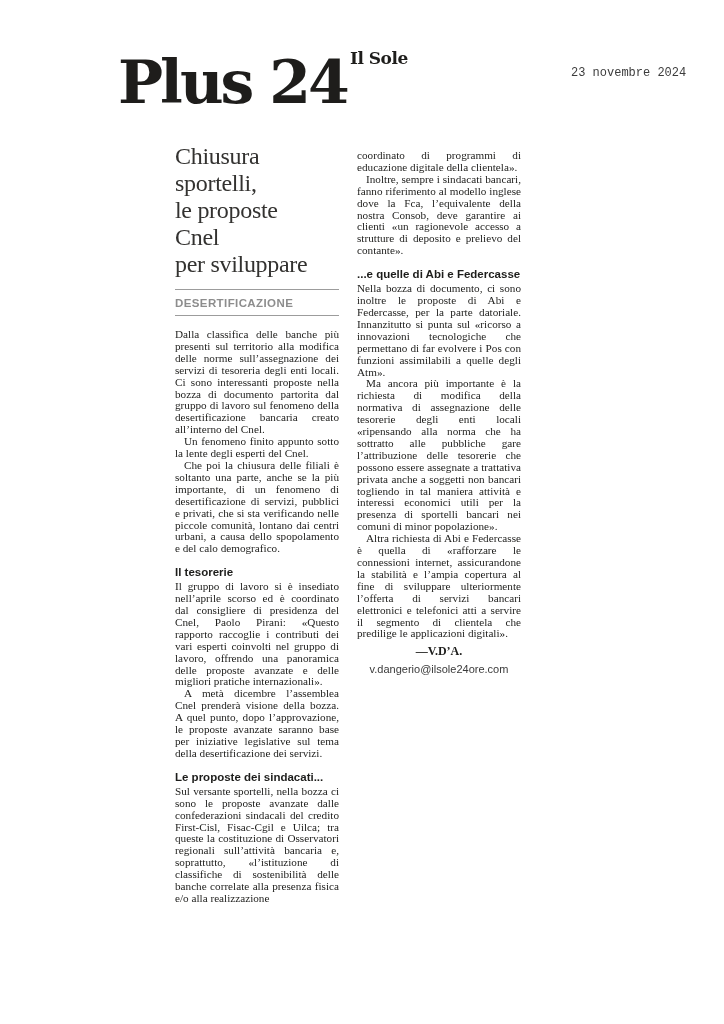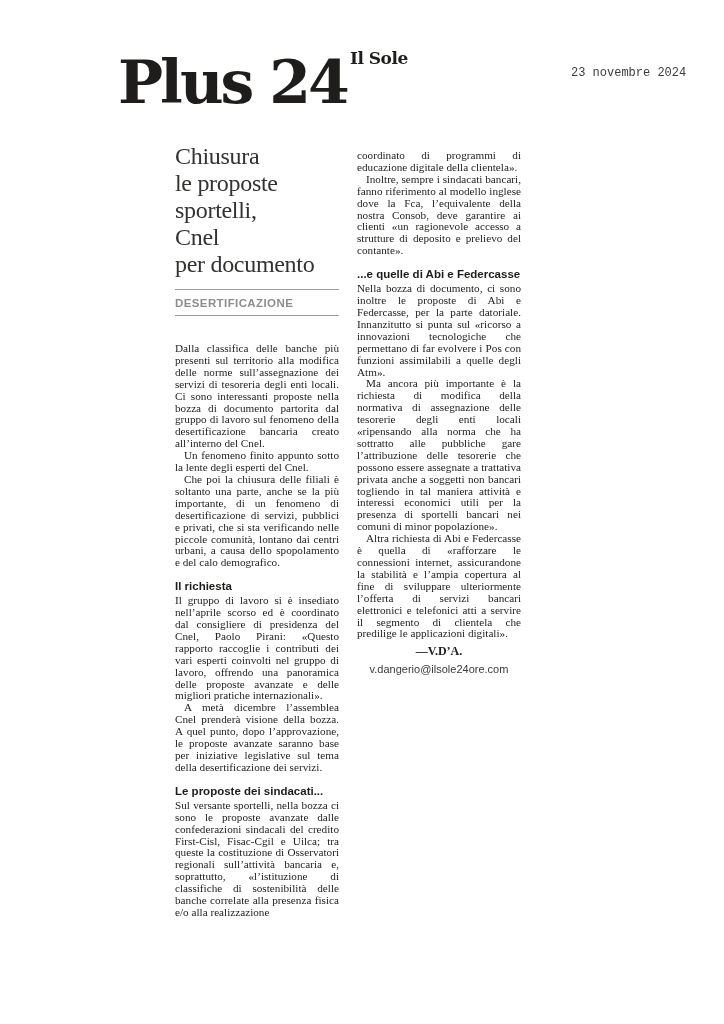--- a/index.html
+++ b/index.html
@@ -56,21 +56,21 @@
     font-family: "Liberation Sans", sans-serif;
     font-weight: 700; font-size: 11.5px; letter-spacing: 0.4px;
     color: #8d8d8d;
   }
 
   .blocks {
     font-family: "Liberation Serif", serif;
     font-size: 11.2px; line-height: 11.9px;
     color: #1d1d1b;
   }
-  .col1 .blocks { margin-top: 27px; }
+  .col1 .blocks { margin-top: 13px; }
   .blocks p {
     margin: 0; text-align: justify;
     hyphens: auto; -webkit-hyphens: auto;
   }
   .blocks p.p { text-indent: 9px; }
   .blocks h3 {
     font-family: "Liberation Sans", sans-serif;
     font-weight: 700; font-size: 11.5px; line-height: 13px;
     margin: 11px 0 2px 0; color: #1d1d1b;
   }
@@ -96,31 +96,31 @@
     <div class="plus24">Plus 24</div>
     <div class="sole">
       <div class="sole-top">Il Sole</div>
     </div>
     <div class="pub-date">23 novembre 2024</div>
   </header>
 
   <div class="col col1">
     <h1 class="headline">
         <div>Chiusura</div>
+        <div>sportelli,</div>
         <div>le proposte</div>
-        <div>sportelli,</div>
         <div>Cnel</div>
-        <div>per documento</div>
+        <div>per sviluppare</div>
       </h1>
     <div class="kicker">DESERTIFICAZIONE</div>
     <div class="blocks">
         <p class="pf">Dalla classifica delle banche più presenti sul territorio alla modifica delle norme sull’assegnazione dei servizi di tesoreria degli enti locali. Ci sono interessanti proposte nella bozza di documento partorita dal gruppo di lavoro sul fenomeno della desertificazione bancaria creato all’interno del Cnel.</p>
         <p class="p">Un fenomeno finito appunto sotto la lente degli esperti del Cnel.</p>
         <p class="p">Che poi la chiusura delle filiali è soltanto una parte, anche se la più importante, di un fenomeno di desertificazione di servizi, pubblici e privati, che si sta verificando nelle piccole comunità, lontano dai centri urbani, a causa dello spopolamento e del calo demografico.</p>
-        <h3 class="h">Il richiesta</h3>
+        <h3 class="h">Il tesorerie</h3>
         <p class="pf">Il gruppo di lavoro si è insediato nell’aprile scorso ed è coordinato dal consigliere di presidenza del Cnel, Paolo Pirani: «Questo rapporto raccoglie i contributi dei vari esperti coinvolti nel gruppo di lavoro, offrendo una panoramica delle proposte avanzate e delle migliori pratiche internazionali».</p>
         <p class="p">A metà dicembre l’assemblea Cnel prenderà visione della bozza. A quel punto, dopo l’approvazione, le proposte avanzate saranno base per iniziative legislative sul tema della desertificazione dei servizi.</p>
         <h3 class="h">Le proposte dei sindacati...</h3>
         <p class="pf">Sul versante sportelli, nella bozza ci sono le proposte avanzate dalle confederazioni sindacali del credito First-Cisl, Fisac-Cgil e Uilca; tra queste la costituzione di Osservatori regionali sull’attività bancaria e, soprattutto, «l’istituzione di classifiche di sostenibilità delle banche correlate alla presenza fisica e/o alla realizzazione</p>
       </div>
   </div>
 
   <div class="col col2">
     <div class="blocks">
         <p class="pf">coordinato di programmi di educazione digitale della clientela».</p>

